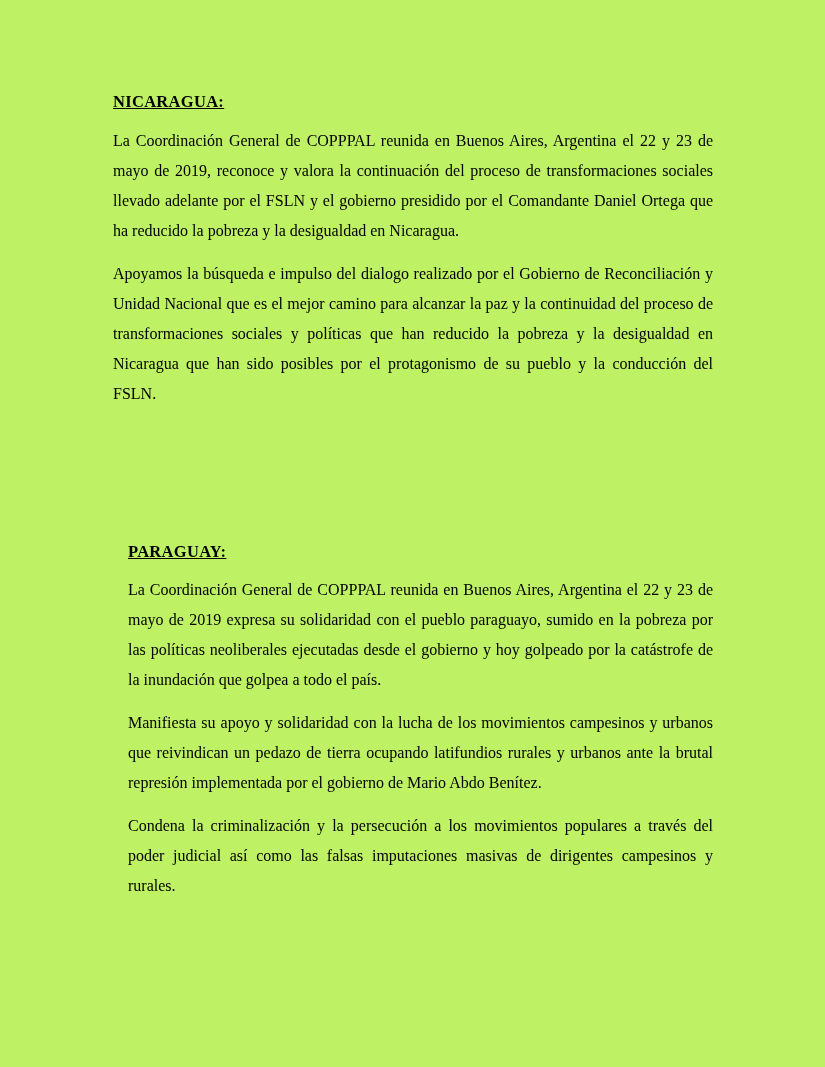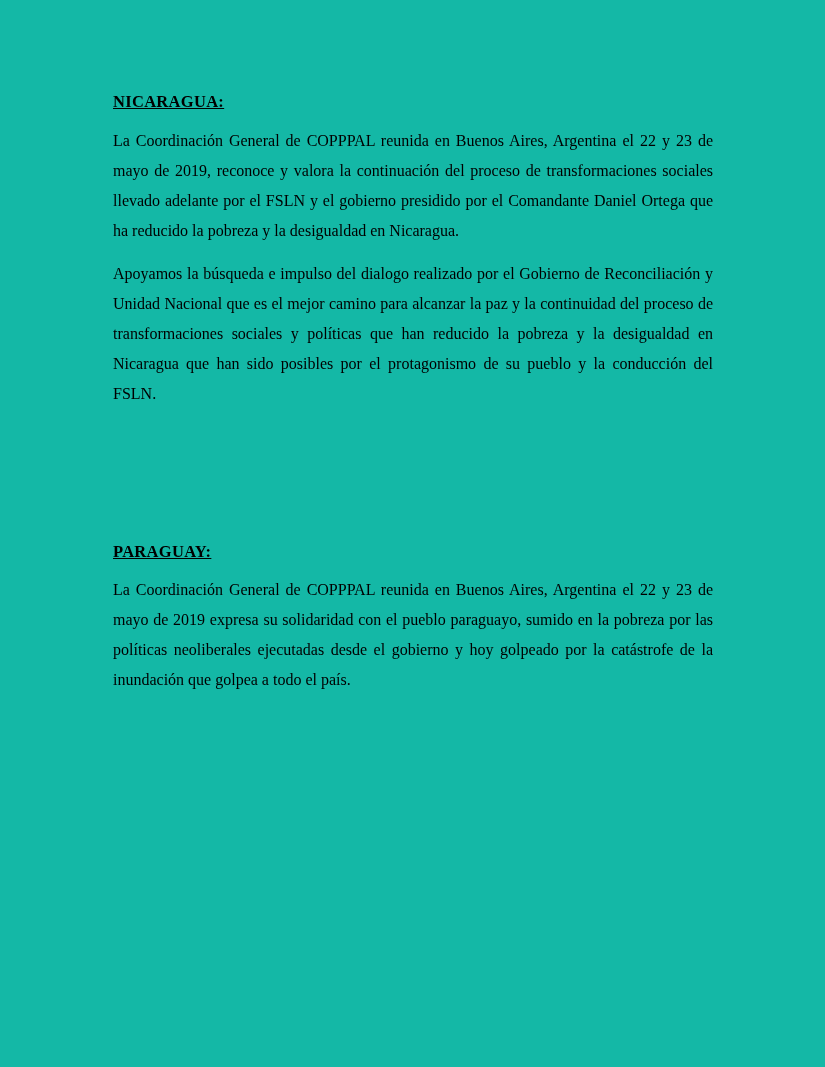--- a/index.html
+++ b/index.html
@@ -4,36 +4,37 @@
 <style>
   html, body {
     margin: 0;
     padding: 0;
     background: #ffffff;
   }
   .page {
     position: relative;
     width: 825px;
     height: 1067px;
-    background: #14b8a6;
+    background: #bef264;
     overflow: hidden;
     font-family: "Liberation Serif", "DejaVu Serif", serif;
     color: #000000;
   }
   .content {
     position: absolute;
     top: 90px;
     left: 113px;
     width: 600px;
   }
   .doc-section {
     margin: 0;
   }
   .section-paraguay {
     margin-top: 131px;
+    margin-left: 15px;
   }
   .heading {
     font-size: 16.5px;
     font-weight: bold;
     text-decoration: underline;
     letter-spacing: 0.3px;
     margin: 0 0 12px 0;
     line-height: 23.5px;
   }
   .para {
@@ -54,16 +55,18 @@
 
     <section class="doc-section section-nicaragua">
       <h2 class="heading">NICARAGUA:</h2>
       <p class="para">La Coordinación General de COPPPAL reunida en Buenos Aires, Argentina el 22 y 23 de mayo de 2019, reconoce y valora la continuación del proceso de transformaciones sociales llevado adelante por el FSLN y el gobierno presidido por el Comandante Daniel Ortega que ha reducido la pobreza y la desigualdad en Nicaragua.</p>
       <p class="para">Apoyamos la búsqueda e impulso del dialogo realizado por el Gobierno de Reconciliación y Unidad Nacional que es el mejor camino para alcanzar la paz y la continuidad del proceso de transformaciones sociales y políticas que han reducido la pobreza y la desigualdad en Nicaragua que han sido posibles por el protagonismo de su pueblo y la conducción del FSLN.</p>
     </section>
 
     <section class="doc-section section-paraguay">
       <h2 class="heading">PARAGUAY:</h2>
       <p class="para">La Coordinación General de COPPPAL reunida en Buenos Aires, Argentina el 22 y 23 de mayo de 2019 expresa su solidaridad con el pueblo paraguayo, sumido en la pobreza por las políticas neoliberales ejecutadas desde el gobierno y hoy golpeado por la catástrofe de la inundación que golpea a todo el país.</p>
+      <p class="para">Manifiesta su apoyo y solidaridad con la lucha de los movimientos campesinos y urbanos que reivindican un pedazo de tierra ocupando latifundios rurales y urbanos ante la brutal represión implementada por el gobierno de Mario Abdo Benítez.</p>
+      <p class="para">Condena la criminalización y la persecución a los movimientos populares a través del poder judicial así como las falsas imputaciones masivas de dirigentes campesinos y rurales.</p>
     </section>
 
   </div>
 </div>
 
 </body></html>

